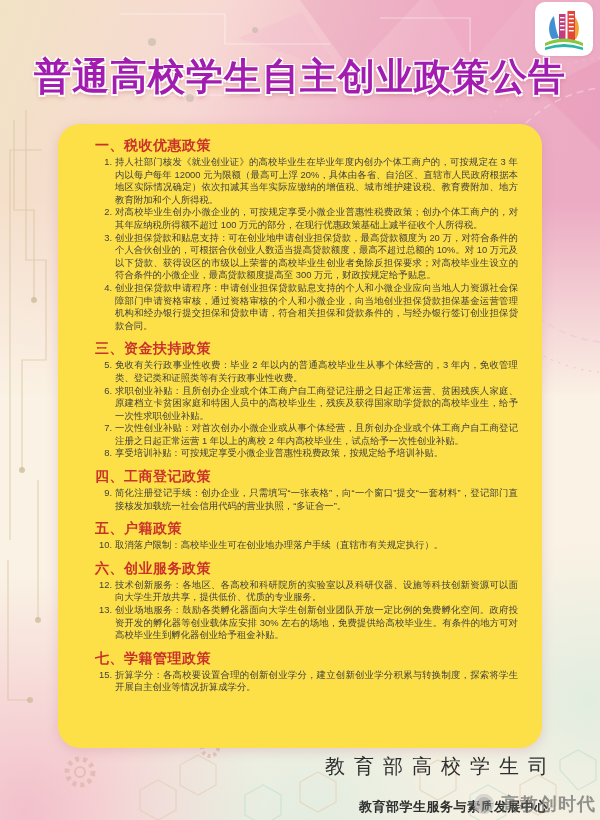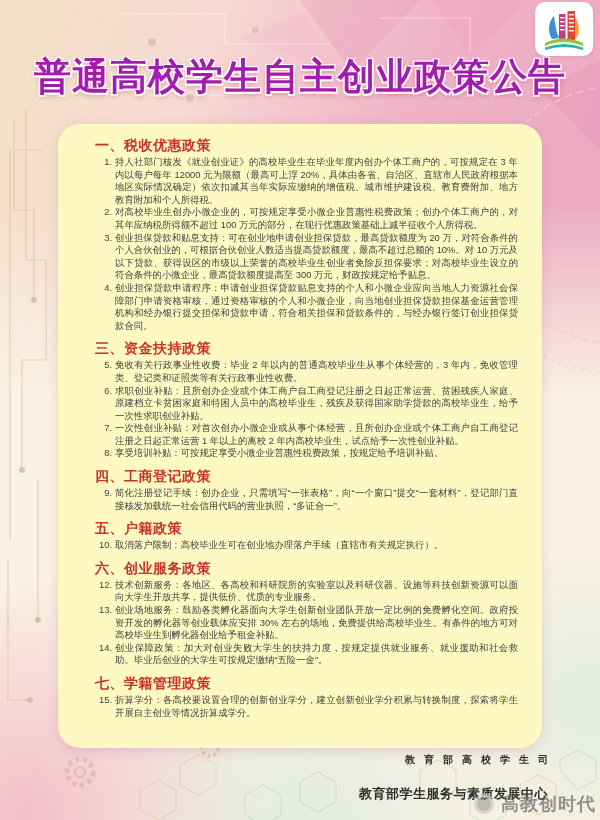--- a/index.html
+++ b/index.html
@@ -24,34 +24,34 @@
     color:#a21caf;
     text-shadow:
       -1.5px -1.5px 0 rgba(255,255,255,.92), 1.5px -1.5px 0 rgba(255,255,255,.92),
       -1.5px 1.5px 0 rgba(255,255,255,.92), 1.5px 1.5px 0 rgba(255,255,255,.92),
       0 3px 5px rgba(170,50,60,.40);
   }
   
   .panel{
     position:absolute;left:58px;top:124px;width:484px;height:624px;
     box-sizing:border-box;padding:12px 24px 0 37px;
-    background:#fef9c3;border-radius:22px;overflow:hidden;
+    background:#fde047;border-radius:22px;overflow:hidden;
     box-shadow:0 3px 12px rgba(190,120,140,.28);
   }
   .sec-heading{
     color:#c8322b;font-size:14px;font-weight:bold;line-height:18px;
     margin:7px 0 2px;letter-spacing:.5px;
   }
   .panel .sec-heading:first-child{margin-top:0;}
   .item{display:flex;font-size:9.4px;line-height:12.6px;color:#3e3e3e;}
   .item .num{flex:0 0 17px;text-align:right;padding-right:3px;white-space:nowrap;}
   .item .txt{flex:1;text-align:justify;}
   
   .footer{position:absolute;right:52px;top:753px;text-align:right;color:#2e2e2e;}
-  .footer .f1{font-size:10px;font-weight:bold;letter-spacing:9px;margin-right:-9px;}
+  .footer .f1{font-size:20px;font-weight:normal;letter-spacing:9px;margin-right:-9px;}
   .footer .f2{font-size:13px;font-weight:bold;letter-spacing:.5px;margin-top:18px;}
   
   .watermark{
     position:absolute;right:4px;top:792px;display:flex;align-items:center;gap:7px;
     color:rgba(85,85,85,.62);font-size:18px;font-weight:bold;letter-spacing:1px;
   }
   .wm-icon{
     width:20px;height:20px;border-radius:50%;
     background:rgba(125,125,125,.45);
     box-shadow:inset 0 0 0 3px rgba(235,235,235,.55);
@@ -222,24 +222,20 @@
       </div>
       <div class="sec-heading">六、创业服务政策</div>
       <div class="item">
         <span class="num">12.</span>
         <span class="txt">技术创新服务：各地区、各高校和科研院所的实验室以及科研仪器、设施等科技创新资源可以面向大学生开放共享，提供低价、优质的专业服务。</span>
       </div>
       <div class="item">
         <span class="num">13.</span>
         <span class="txt">创业场地服务：鼓励各类孵化器面向大学生创新创业团队开放一定比例的免费孵化空间。政府投资开发的孵化器等创业载体应安排 30% 左右的场地，免费提供给高校毕业生。有条件的地方可对高校毕业生到孵化器创业给予租金补贴。</span>
       </div>
-      <div class="item">
-        <span class="num">14.</span>
-        <span class="txt">创业保障政策：加大对创业失败大学生的扶持力度，按规定提供就业服务、就业援助和社会救助。毕业后创业的大学生可按规定缴纳“五险一金”。</span>
-      </div>
       <div class="sec-heading">七、学籍管理政策</div>
       <div class="item">
         <span class="num">15.</span>
         <span class="txt">折算学分：各高校要设置合理的创新创业学分，建立创新创业学分积累与转换制度，探索将学生开展自主创业等情况折算成学分。</span>
       </div>
     </div>
 
   <div class="footer">
     <div class="f1">教育部高校学生司</div>
     <div class="f2">教育部学生服务与素质发展中心</div>

